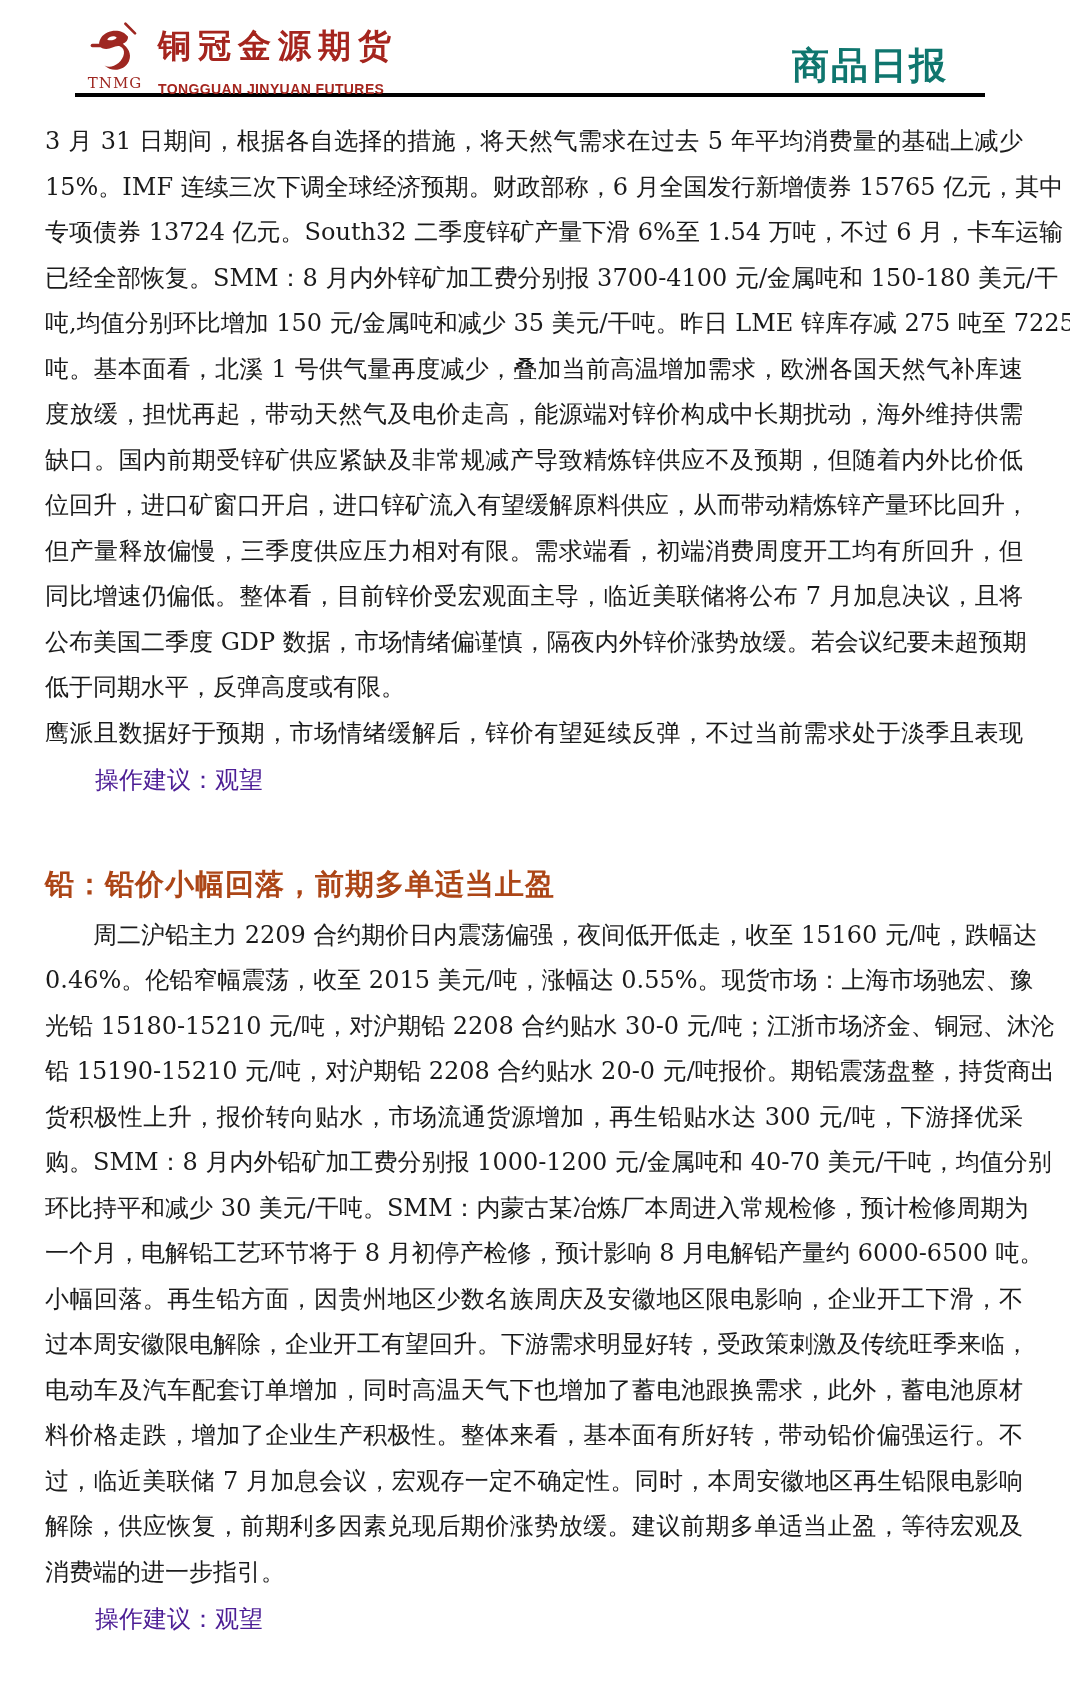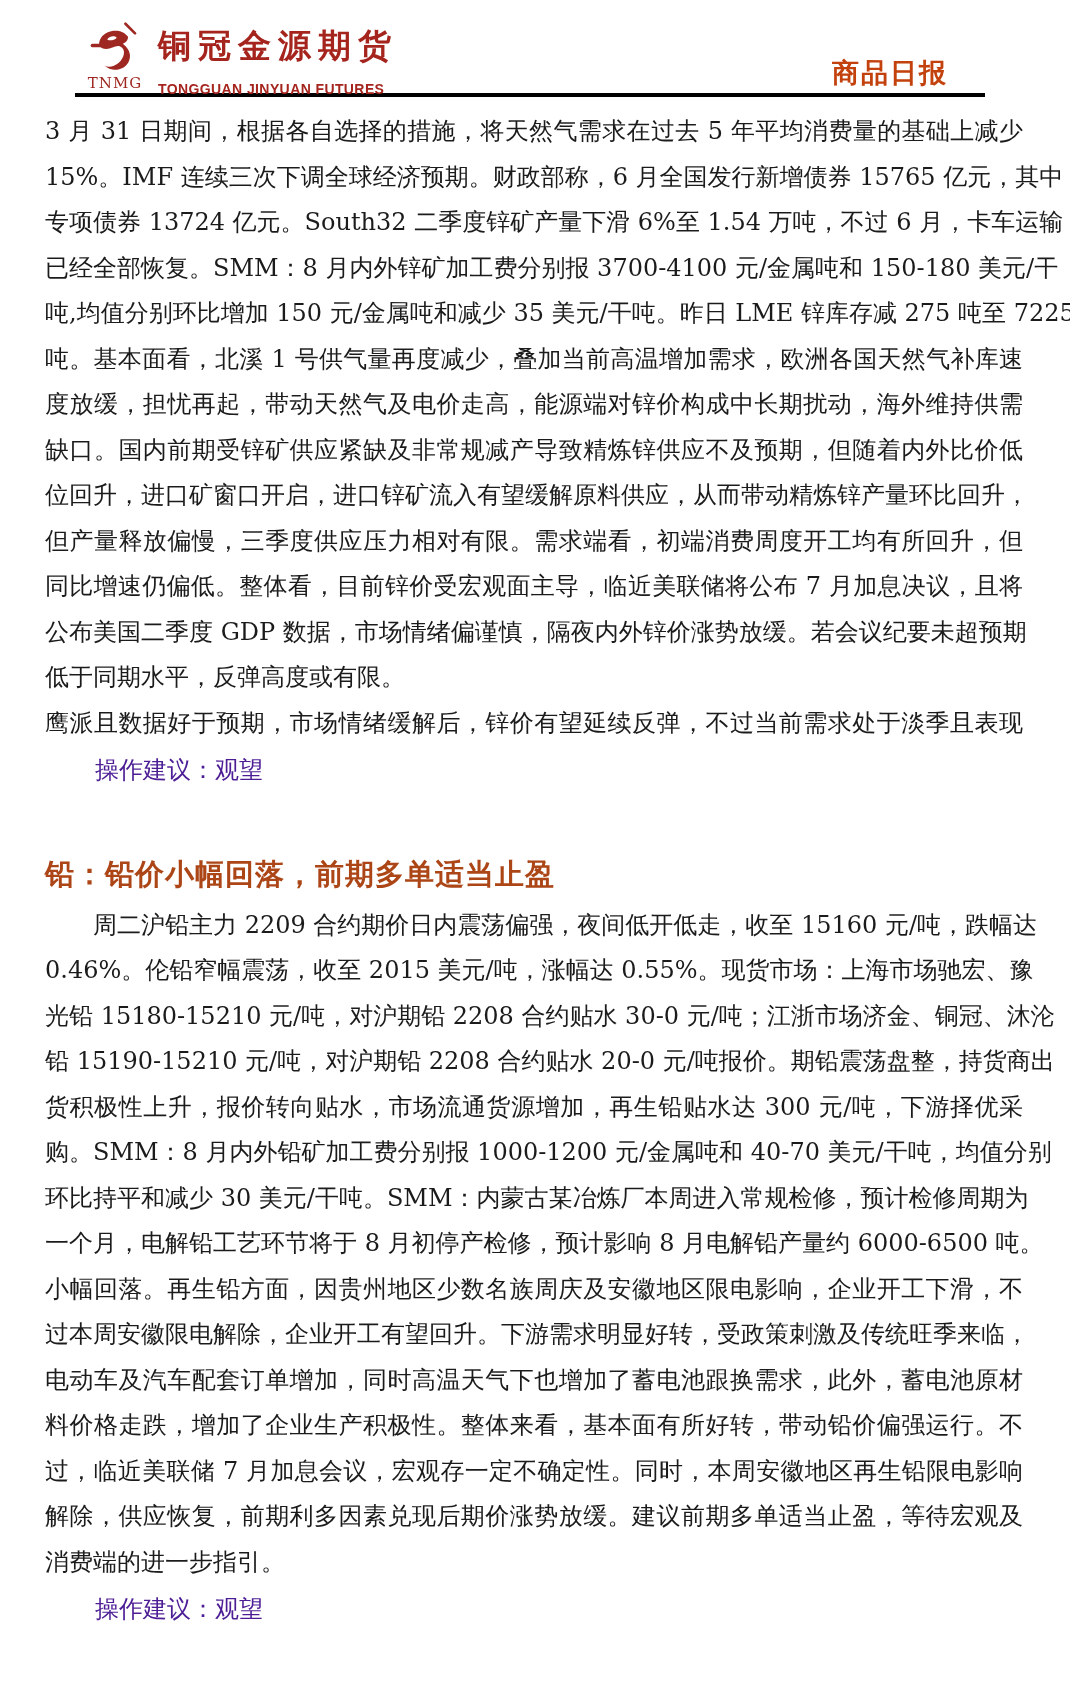--- a/index.html
+++ b/index.html
@@ -54,33 +54,33 @@
     font-weight: bold;
     letter-spacing: 0.4px;
     color: #a5251e;
     margin-top: 17px;
   }
   .report-title {
     position: absolute;
     right: 122px;
     bottom: 2px;
     font-family: "Liberation Sans", "DejaVu Sans", sans-serif;
-    font-size: 27px;
+    font-size: 37px;
     font-weight: bold;
-    color: #c2410c;
+    color: #0f766e;
     letter-spacing: 2px;
   }
   .header-rule {
     height: 4px;
     background: #000;
     margin-left: 75px;
     margin-right: 85px;
   }
   
-  main { padding: 12px 47px 0 45px; }
+  main { padding: 22px 47px 0 45px; }
   .line {
     font-size: 24px;
     line-height: 45.5px;
     text-align: justify;
     text-align-last: justify;
     color: #1b1b1b;
     white-space: nowrap;
   }
   .line.short { text-align-last: left; white-space: normal; }
   .line.indent { text-indent: 2em; }

